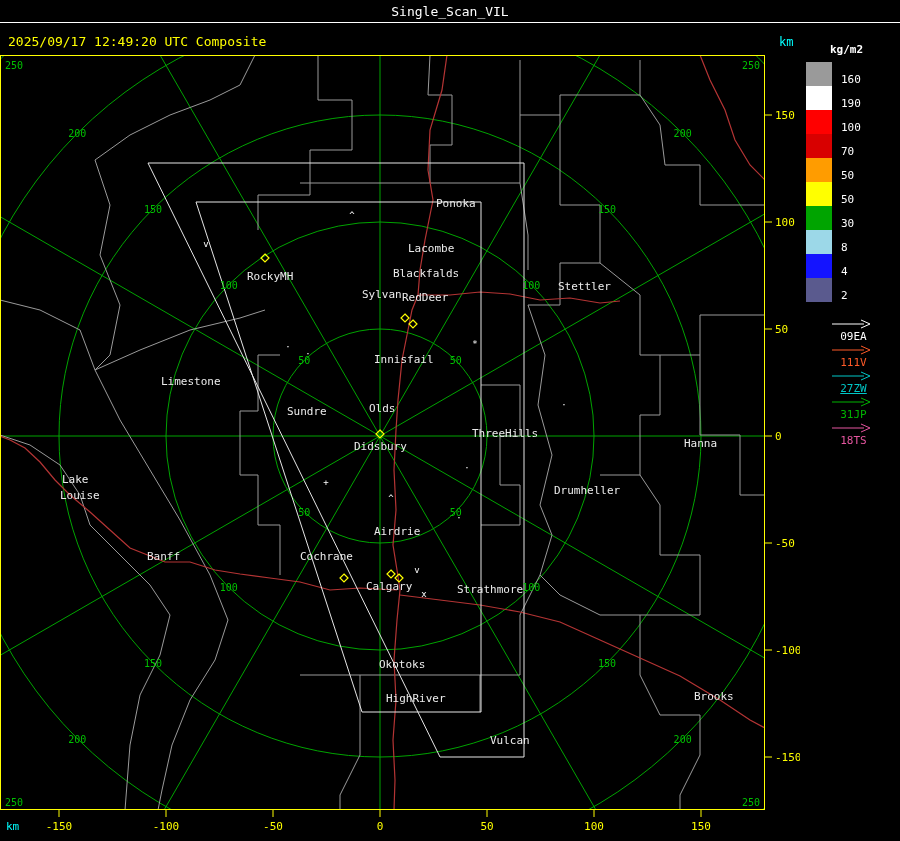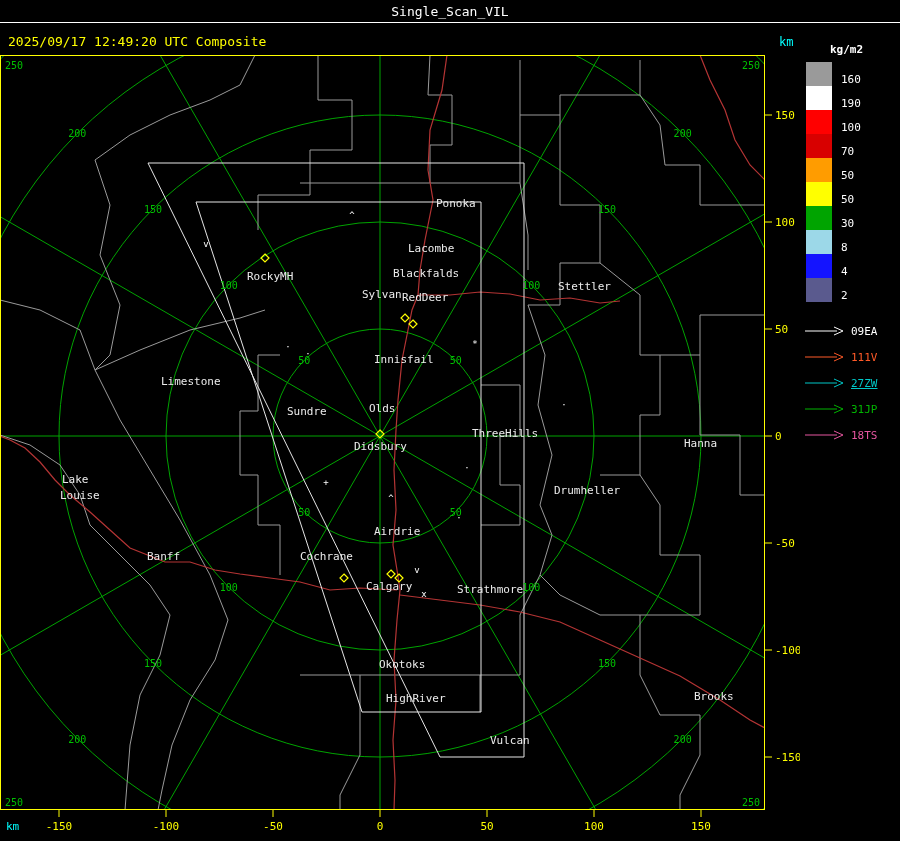--- a/index.html
+++ b/index.html
@@ -9,21 +9,21 @@
     display:flex;align-items:center;justify-content:center;color:#ffffff;font-size:13px;}
   .timestamp{position:absolute;left:8px;top:34px;color:#ffff00;font-size:13px;white-space:pre;}
   .km-top{position:absolute;left:779px;top:35px;color:#00ffff;font-size:12px;}
   #map-svg{position:absolute;left:0;top:55px;display:block;}
   .sidebar{position:absolute;left:800px;top:23px;width:100px;height:818px;}
   .cb-unit{margin:20px 0 6px 30px;color:#ffffff;font-size:11px;font-weight:bold;}
   .cb-row{display:flex;align-items:flex-end;height:24px;margin-left:6px;}
   .cb-swatch{width:26px;height:24px;flex:0 0 auto;}
   .cb-label{margin-left:9px;color:#ffffff;font-size:11px;}
   .site-legend{margin-top:16px;margin-left:3px;}
-  .site-row{display:flex;align-items:center;height:26px;}
+  .site-row{display:flex;align-items:center;height:26px;flex-direction:column;}
   .site-id{font-size:11px;margin-left:4px;}
   .maptext{font-family:"DejaVu Sans Mono",monospace;font-size:11px;}
   .ringlabel{font-size:10px;}
   .celltext{font-size:9px;}
 </style>
 </head>
 <body>
 
 <div class="app">
 

